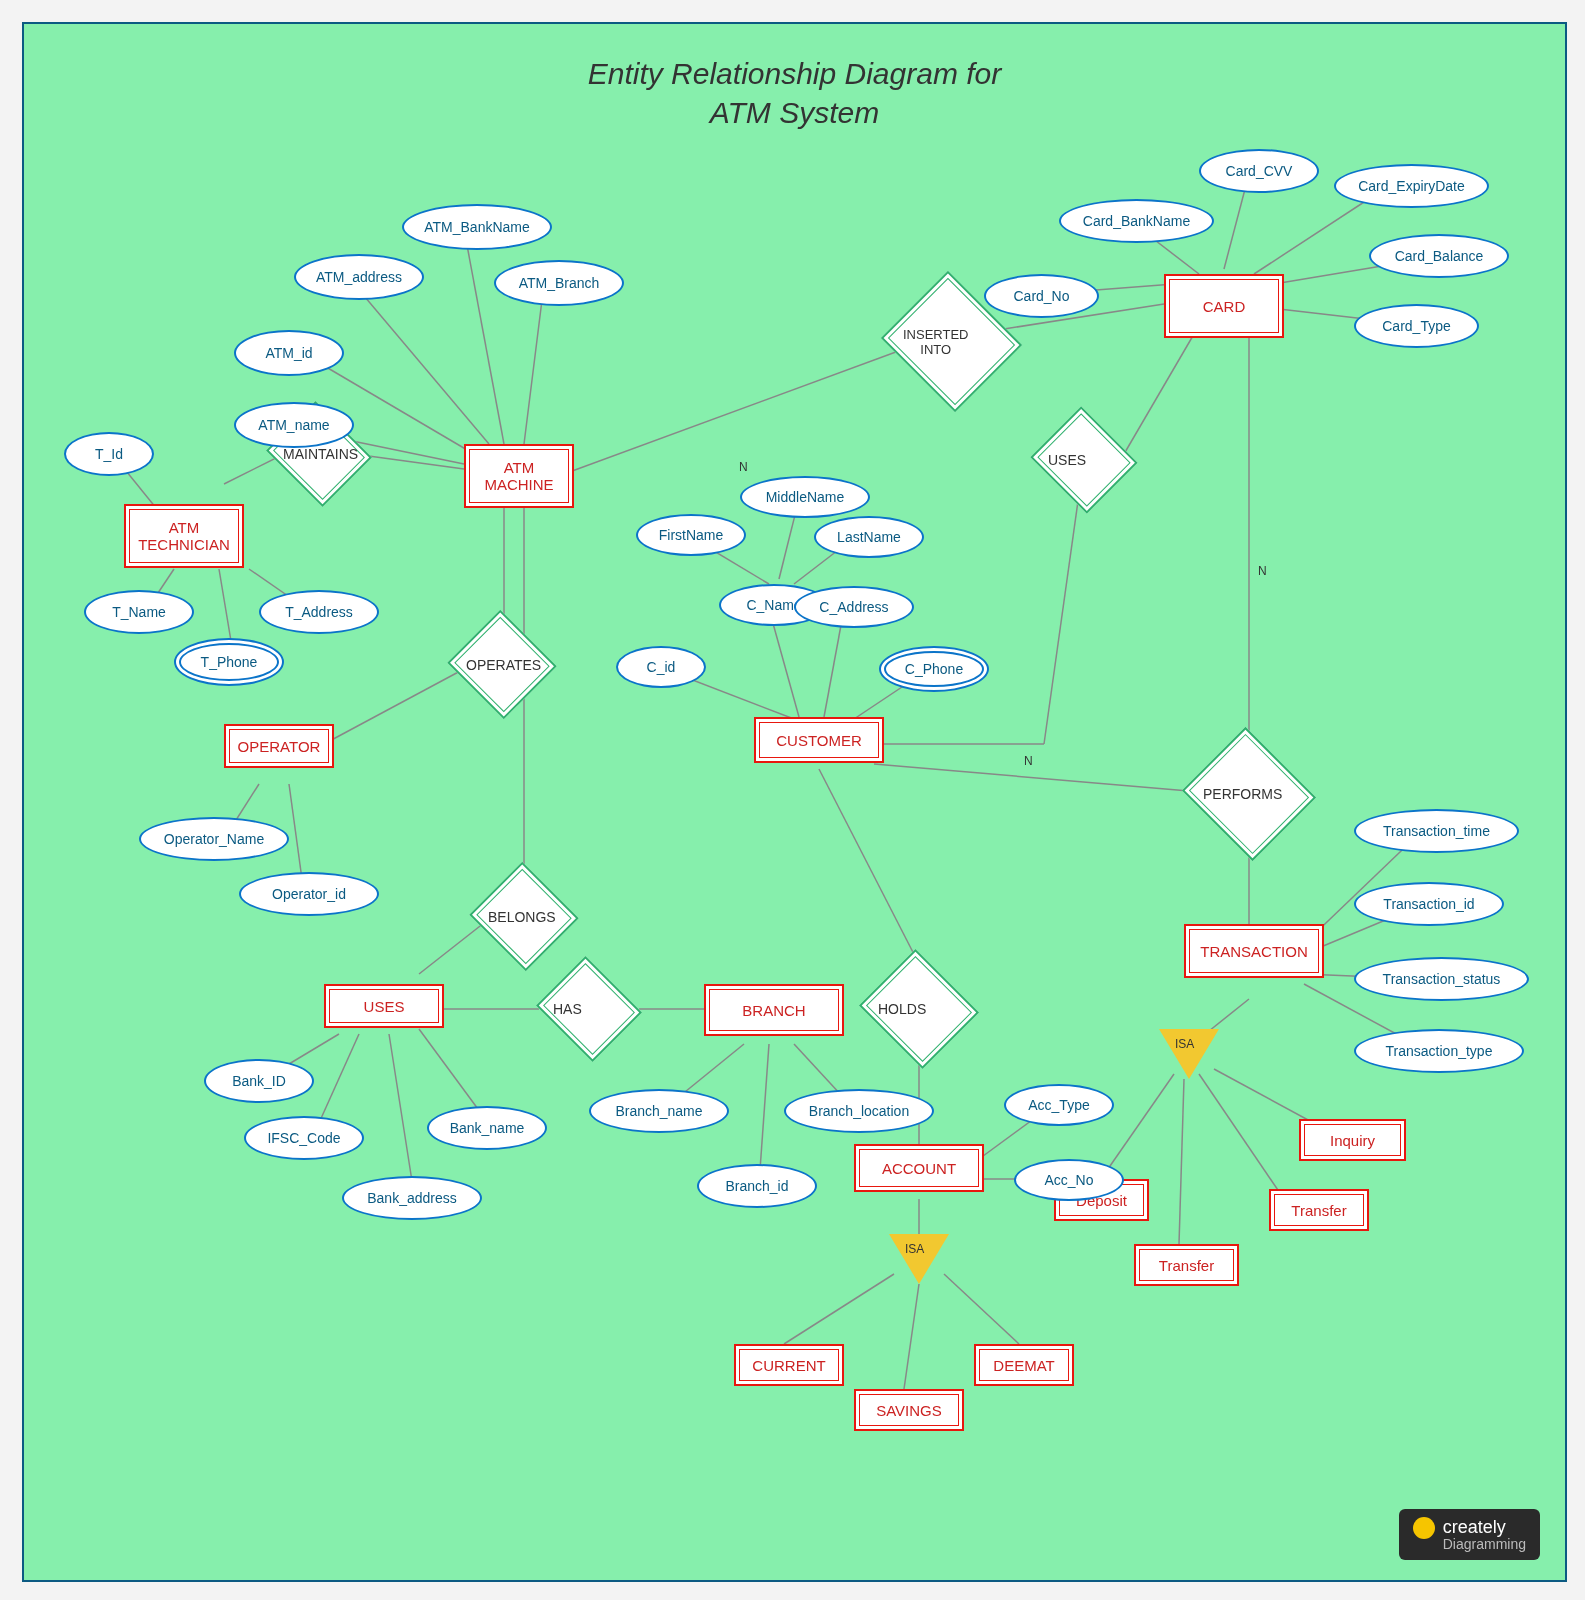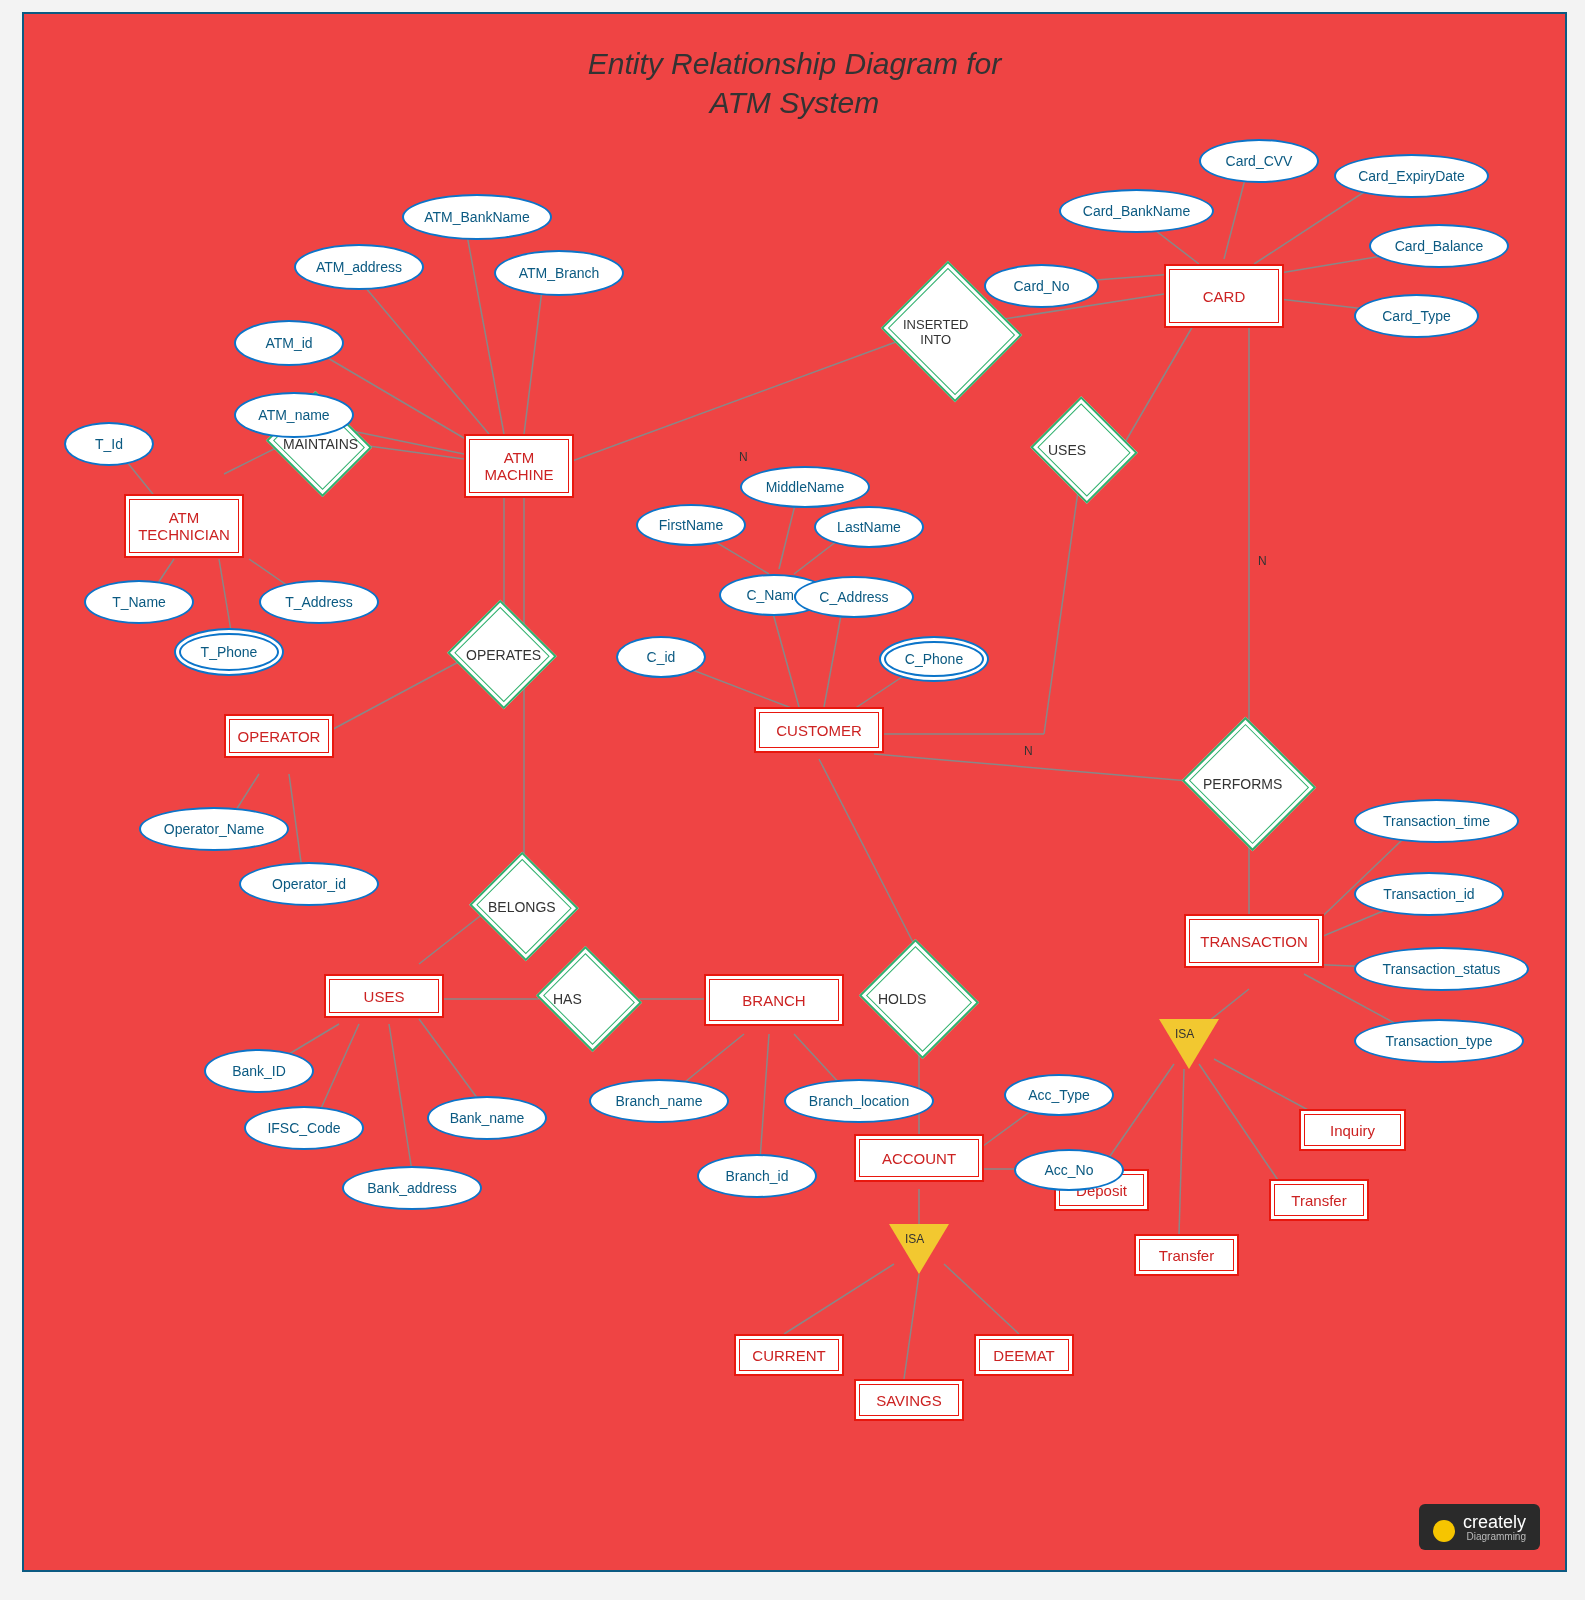--- a/index.html
+++ b/index.html
@@ -1,34 +1,34 @@
 <!DOCTYPE html>
 <html><head>
 <meta charset="utf-8">
 <style>
 body{margin:0;background:#f3f3f3;font-family:"Segoe UI",Arial,sans-serif}
 .wrap{width:1585px;height:1600px;position:relative;background:#f3f3f3}
-.canvas{position:absolute;left:22px;top:12px;width:1541px;height:1556px;border:2px solid #0b5a82;background:#ef4444}
+.canvas{position:absolute;left:22px;top:22px;width:1541px;height:1556px;border:2px solid #0b5a82;background:#86efac}
 .title{position:absolute;top:30px;left:0;right:0;text-align:center;color:#333;font-style:italic;font-size:30px;line-height:1.3}
 .ent{position:absolute;border:2px solid #e8170e;background:#fff;color:#c22;display:flex;align-items:center;justify-content:center;text-align:center;font-size:15px;box-sizing:border-box}
 .ent::before{content:"";position:absolute;inset:3px;border:1px solid #e8170e}
 .attr{position:absolute;border:2px solid #0b74c9;background:#fff;color:#0b5a82;border-radius:50%;display:flex;align-items:center;justify-content:center;font-size:14px;text-align:center;box-sizing:border-box}
 .attr.multi::before{content:"";position:absolute;inset:3px;border:2px solid #0b74c9;border-radius:50%}
 .attr .u{}
 .rel{position:absolute;display:flex;align-items:center;text-align:center;font-size:14px;color:#333}
 .rel .diamond{position:absolute;inset:0;background:#fff;border:2px solid #2fb06d;transform:rotate(45deg)}
 .rel .diamond::before{content:"";position:absolute;inset:3px;border:1px solid #2fb06d}
 .rel span{position:relative;z-index:2;padding:0 4px}
 .isa{position:absolute;width:0;height:0;border-left:30px solid transparent;border-right:30px solid transparent;border-top:50px solid #f2c830}
 .isa span{position:absolute;left:-14px;top:-42px;font-size:12px;color:#333}
 svg.conn{position:absolute;inset:0;width:100%;height:100%;pointer-events:none}
 .cardin{position:absolute;font-size:12px;color:#333}
-.logo{position:absolute;right:25px;bottom:20px;background:#2a2a2a;color:#fff;border-radius:6px;padding:8px 14px;display:flex;align-items:flex-end;gap:8px;font-size:18px}
+.logo{position:absolute;right:25px;bottom:20px;background:#2a2a2a;color:#fff;border-radius:6px;padding:8px 14px;display:flex;align-items:flex-start;gap:8px;font-size:18px}
 .logo .bulb{width:22px;height:22px;background:#f6c500;border-radius:50%}
-.logo .sub{font-size:10px;color:#bbb;display:block;text-align:right;margin-top:-2px}
+.logo .sub{font-size:14px;color:#bbb;display:block;text-align:right;margin-top:-2px}
 </style>
 </head>
 <body>
 
 <div class="wrap">
 <div class="canvas">
 
 <svg class="conn">
 <g stroke="#888" stroke-width="1.5" fill="none">
 

